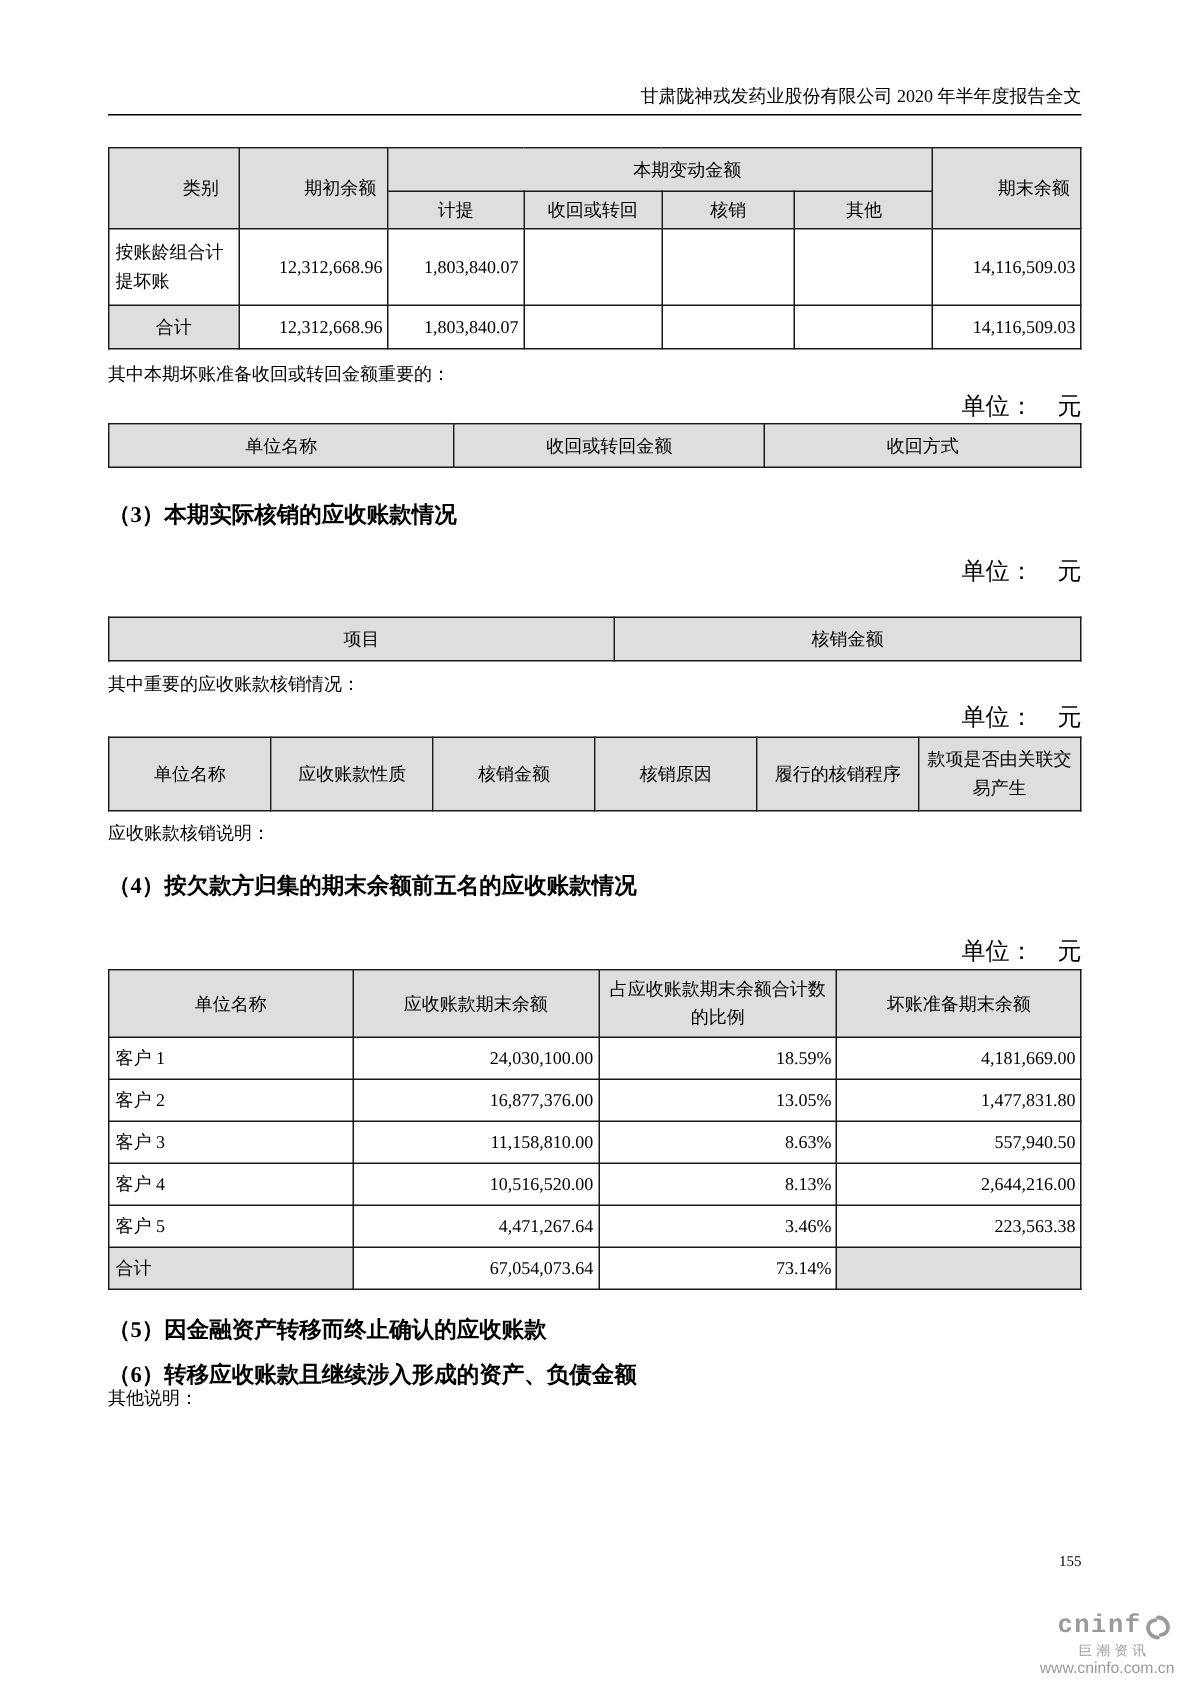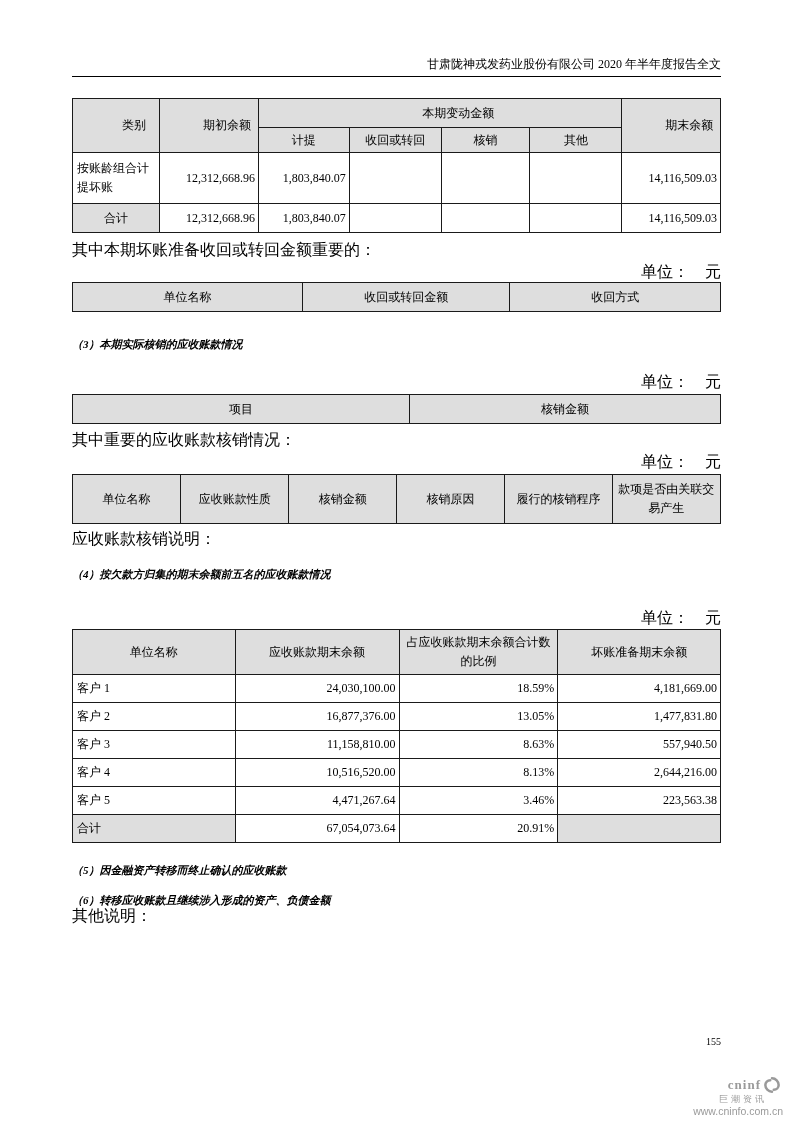--- a/index.html
+++ b/index.html
@@ -39,31 +39,31 @@
   .tbl td.shaded{background:var(--table-header-bg);}
   .tbl td.num{text-align:right;padding-right:3px;margin-top:41px;}
   .tbl td.left{text-align:left;padding-left:4px;}
 
   .t1{margin-top:21px;}
   .t1 tr.hrow  th{height:24px;padding-left:40px;}
   .t1 tr.hrow2 th{height:20px;}
   .t1 tr.drow  td{height:46px;}
   .t1 tr.trow  td{height:24px;}
 
-  .note{margin:0;font-size:16px;line-height:15px;}
+  .note{margin:0;font-size:12px;line-height:15px;}
   .unit{margin:0;font-size:16px;line-height:15px;text-align:right;}
-  .sec{margin:0;font-size:11px;font-weight:bold;line-height:16px;font-style:italic;}
+  .sec{margin:0;font-size:15px;font-weight:bold;line-height:16px;}
 
   .note-1{margin-top:9px;}
   .unit-1{margin-top:7px;}
   .t2{margin-top:3px;}
   .t2 th{height:24px;}
   .sec-3{margin-top:24px;}
   .unit-2{margin-top:22px;}
-  .t3{margin-top:5px;}
+  .t3{margin-top:22px;}
   .t3 th{height:24px;}
   .note-2{margin-top:8px;}
   .unit-3{margin-top:7px;}
   .t4{margin-top:5px;}
   .t4 th{height:44px;}
   .note-3{margin-top:7px;}
   .sec-4{margin-top:20px;}
   .unit-4{margin-top:28px;}
   .t5{margin-top:4px;}
   .t5 tr.hrow th{height:40px;}
@@ -77,22 +77,22 @@
     font-size:10px;
   }
   .cninfo-logo{
     position:absolute;top:1076px;right:10px;
     color:var(--logo-gray);
     display:flex;flex-direction:column;align-items:flex-end;
     line-height:1.1;
   }
   .logo-row{display:flex;align-items:center;gap:2px;padding-right:2px;}
   .logo-text{
-    font-family:Liberation Serif, serif;
-    font-weight:bold;font-size:13px;letter-spacing:1px;
+    font-family:Liberation Mono, monospace;
+    font-weight:bold;font-size:17px;letter-spacing:1px;
   }
   .logo-swirl{display:block;}
   .logo-sub{
     font-family:"Liberation Sans","DejaVu Sans",sans-serif;
     font-size:9px;letter-spacing:3px;margin-top:1px;padding-right:16px;
   }
   .logo-url{
     font-family:"Liberation Sans","DejaVu Sans",sans-serif;
     font-size:10.5px;margin-top:1px;
   }
@@ -254,21 +254,21 @@
         </tr>
         <tr>
           <td class="left">客户 5</td>
           <td class="num">4,471,267.64</td>
           <td class="num">3.46%</td>
           <td class="num">223,563.38</td>
         </tr>
         <tr>
           <td class="left shaded">合计</td>
           <td class="num">67,054,073.64</td>
-          <td class="num">20.91%</td>
+          <td class="num">73.14%</td>
           <td class="num shaded"></td>
         </tr>
       </tbody>
     </table>
 
     <h3 class="sec sec-5">（5）因金融资产转移而终止确认的应收账款</h3>
     <h3 class="sec sec-6">（6）转移应收账款且继续涉入形成的资产、负债金额</h3>
     <p class="note note-4">其他说明：</p>
 
   </div>

